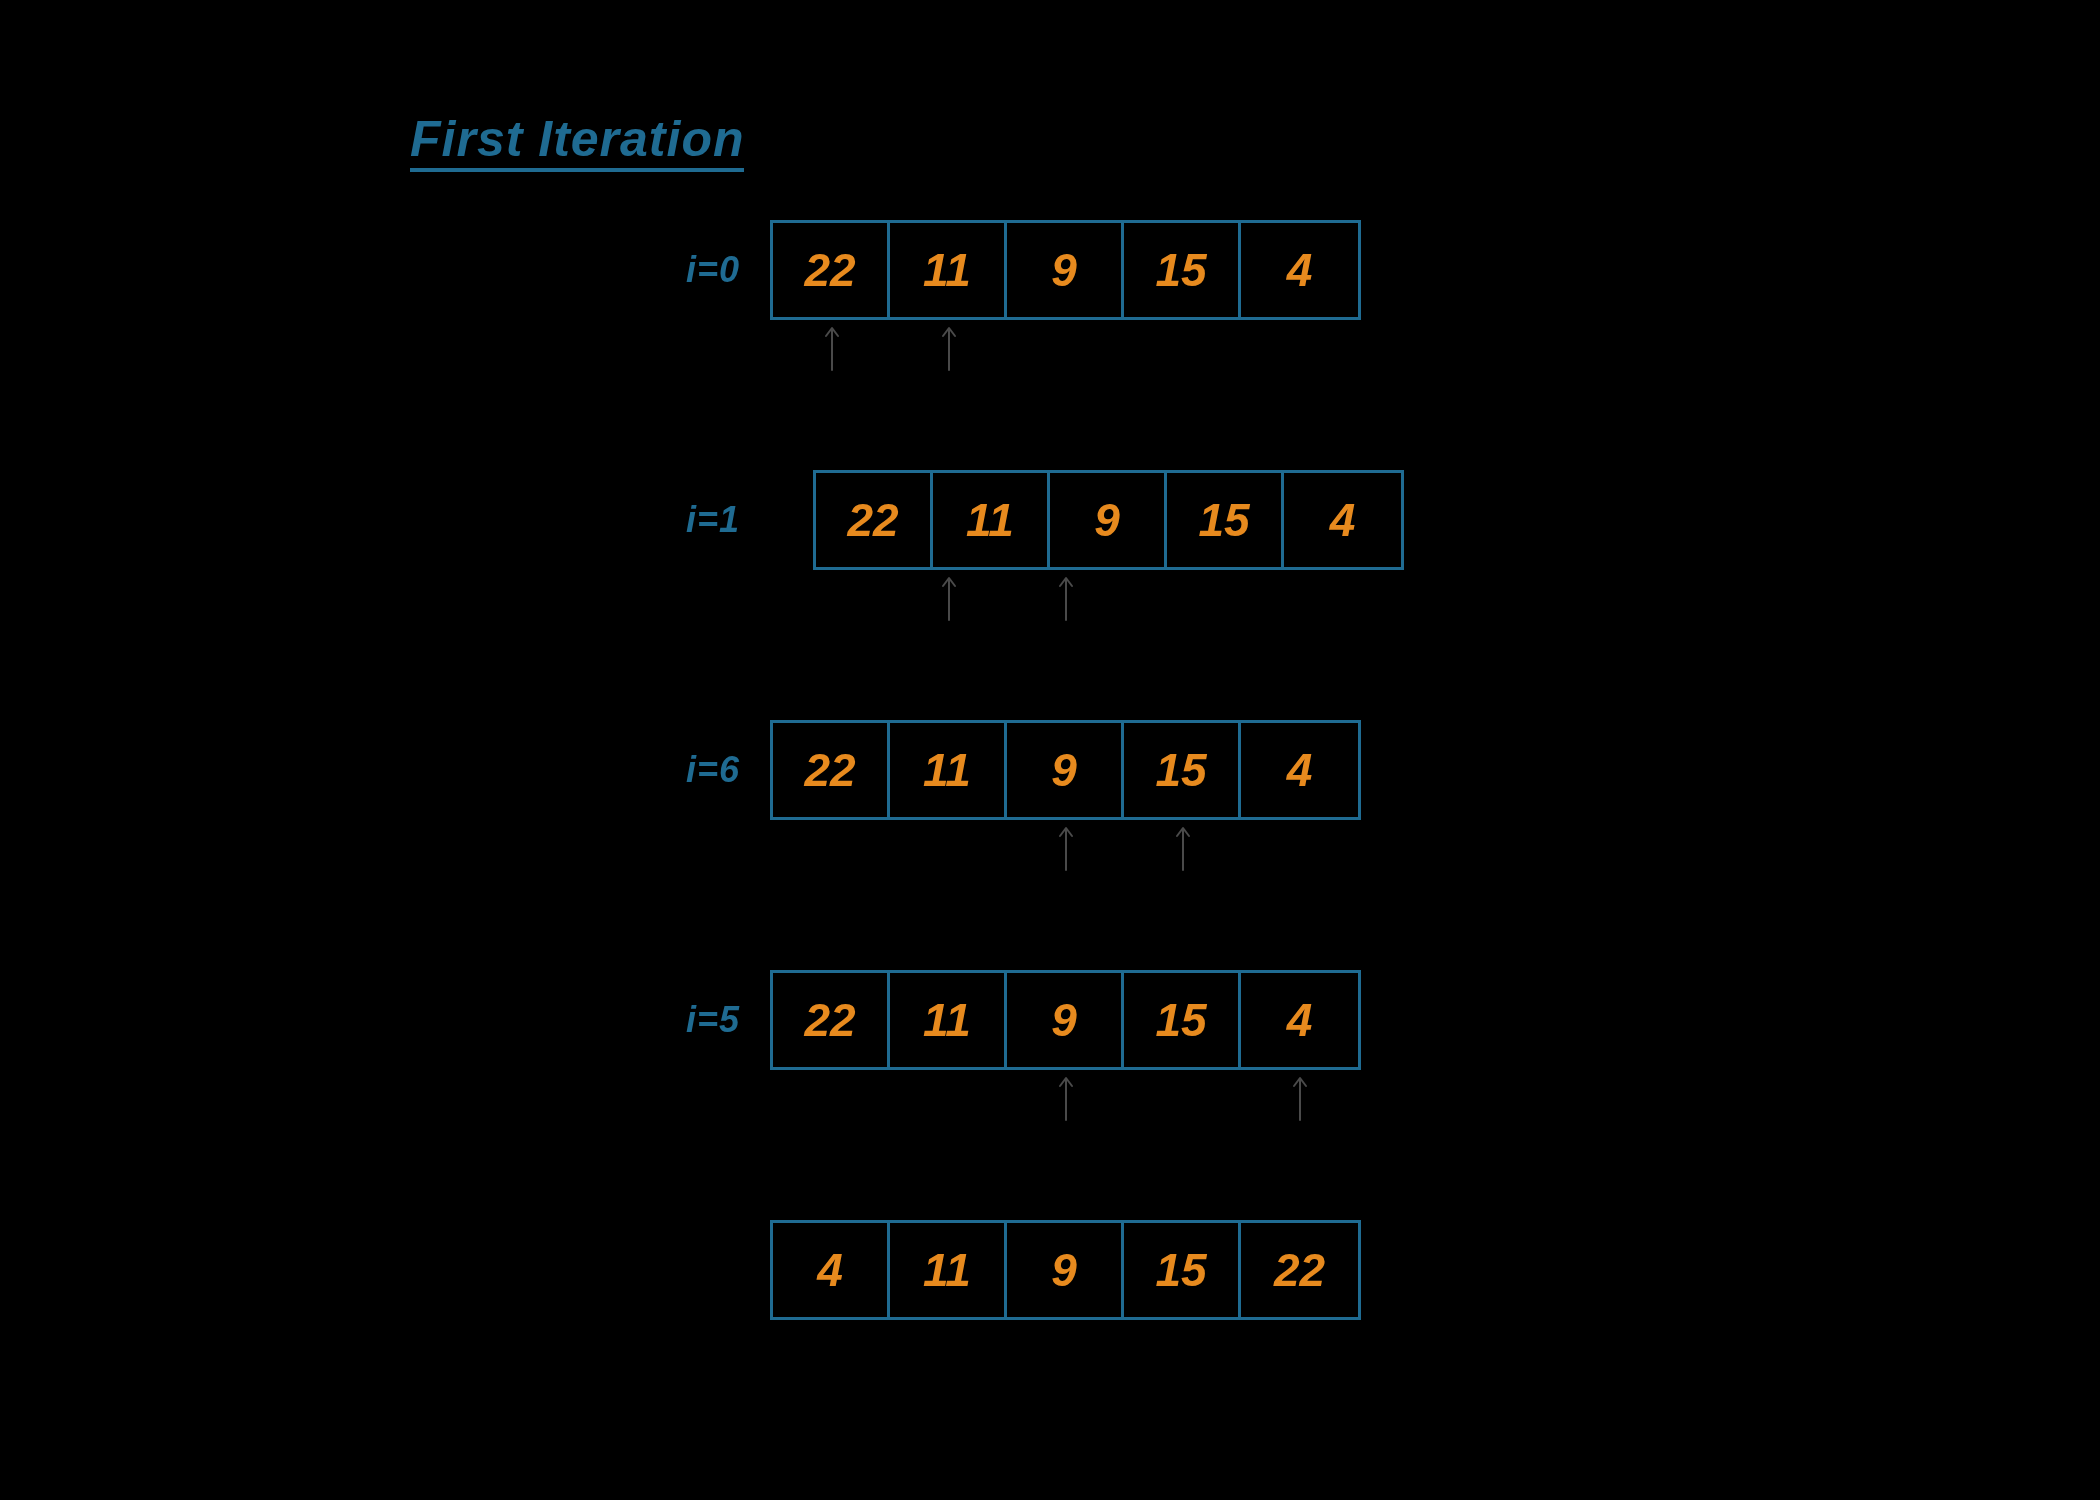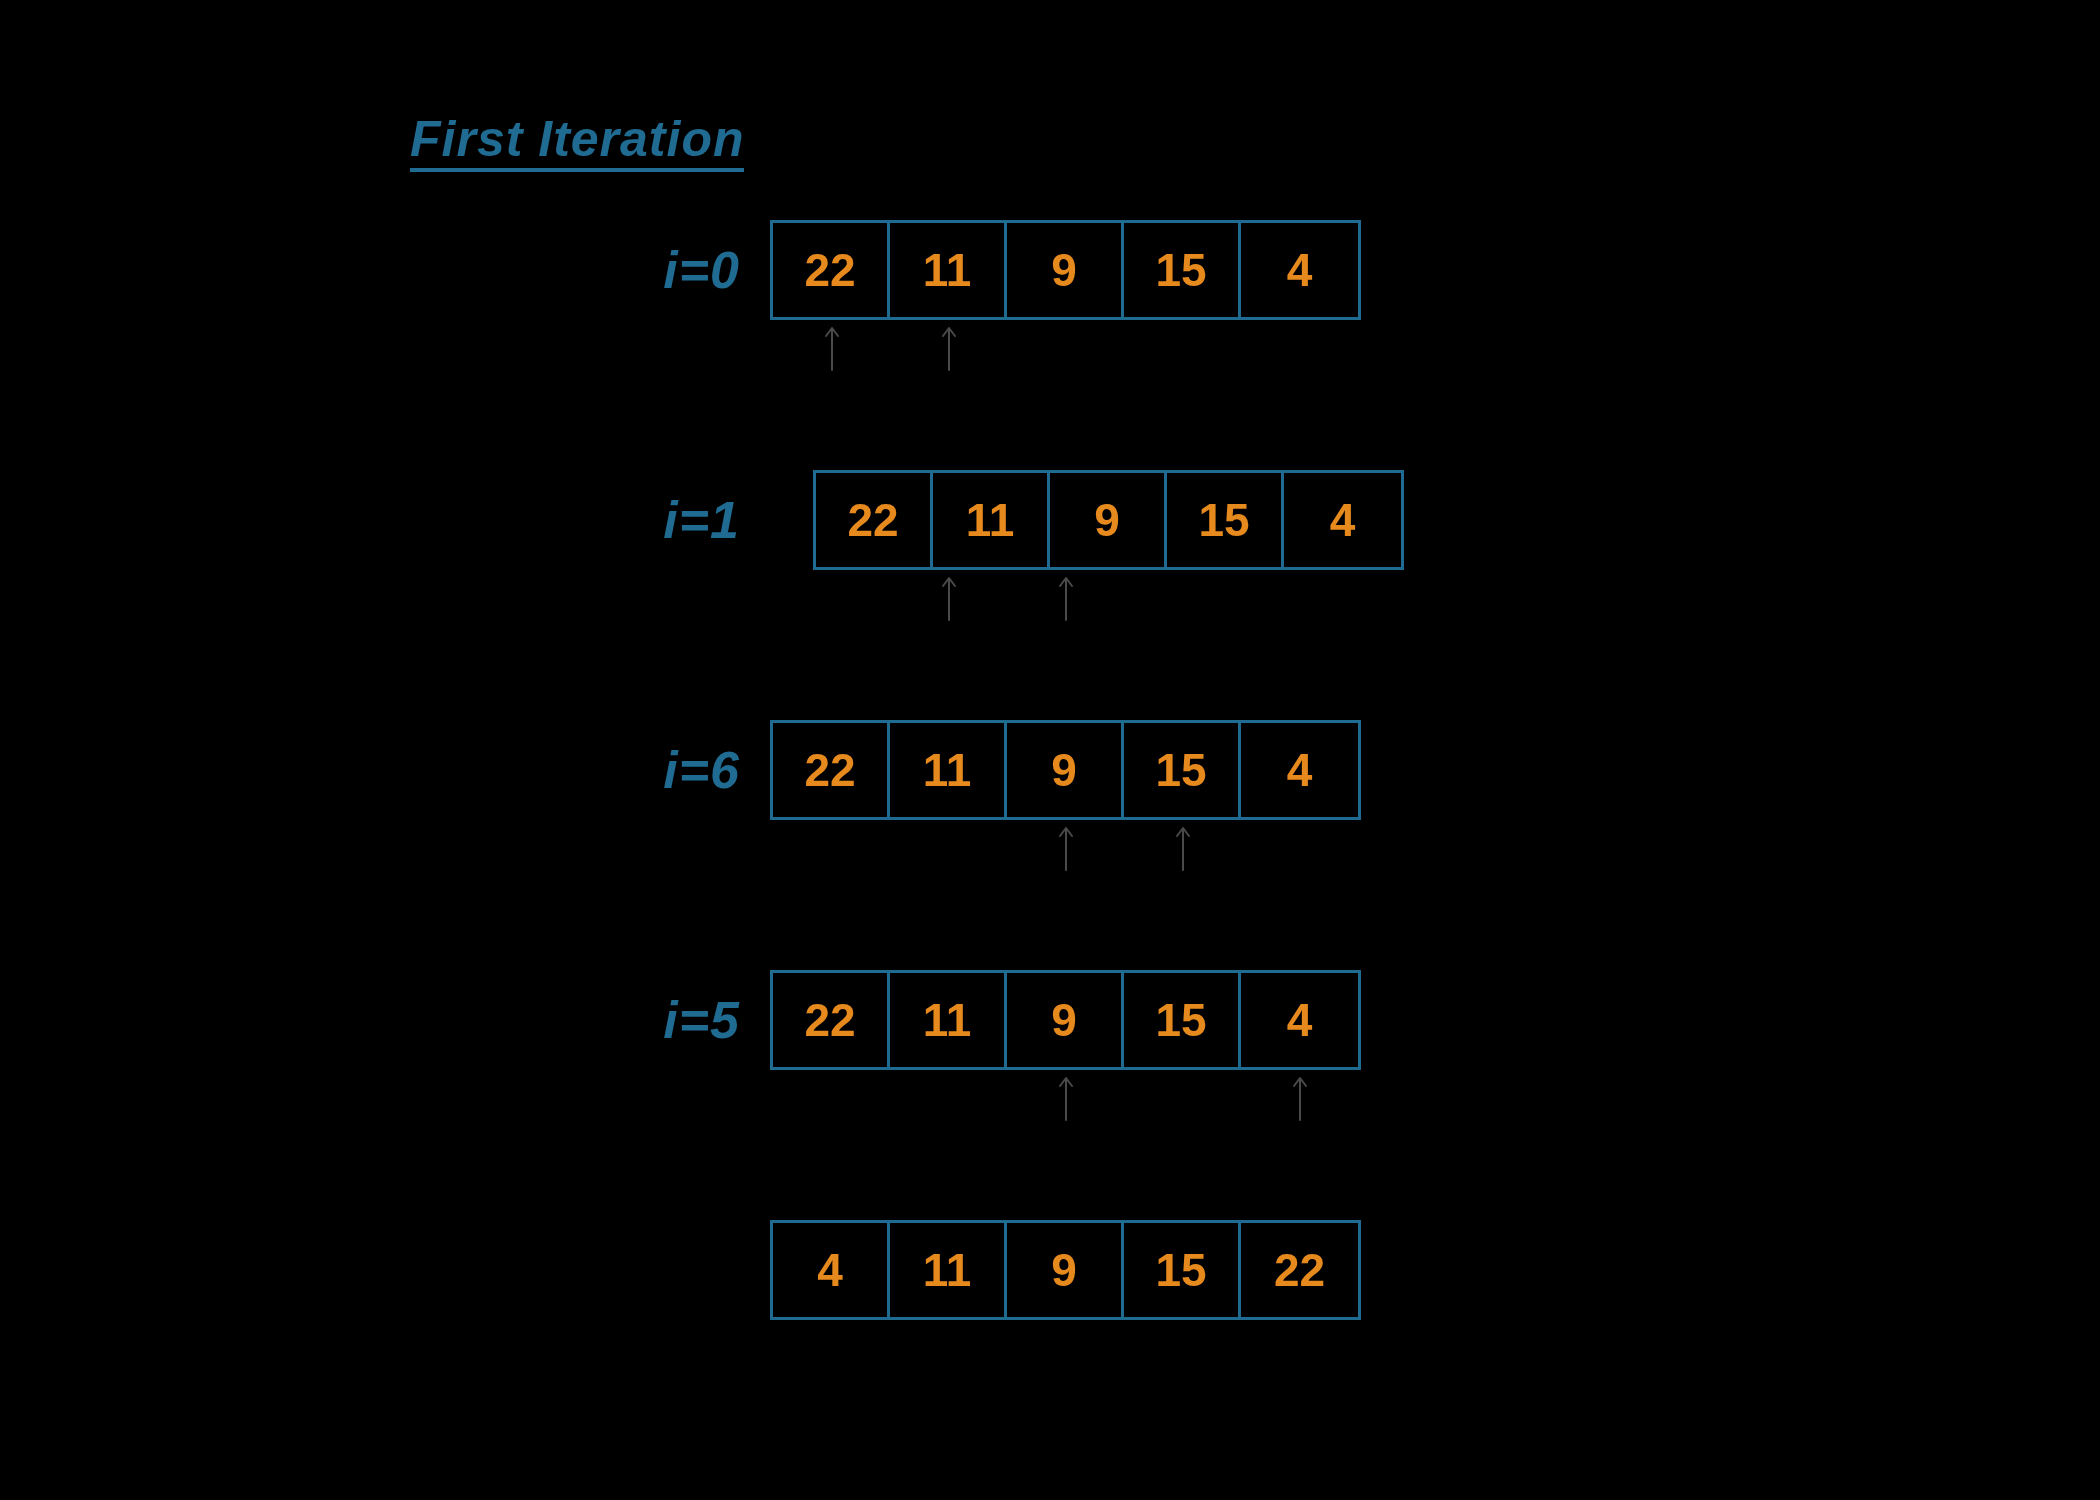--- a/index.html
+++ b/index.html
@@ -29,41 +29,42 @@
     letter-spacing: 1px;
   }
   .row {
     position: absolute;
     left: 620px;
     display: flex;
     align-items: center;
   }
   .label {
     color: #1f6b92;
-    font-size: 52px;
+    font-size: 36px;
     font-style: italic;
     font-weight: 700;
     width: 120px;
     text-align: right;
     margin-right: 30px;
     letter-spacing: 1px;
   }
   .array {
     display: flex;
     border: 3px solid #1f6b92;
   }
   .cell {
     width: 117px;
     height: 94px;
     border-right: 3px solid #1f6b92;
     display: flex;
     align-items: center;
     justify-content: center;
     color: #e78a1e;
     font-size: 46px;
+    font-style: italic;
     font-weight: 700;
     box-sizing: border-box;
   }
   .cell:last-child { border-right: none; }
   .arrow {
     position: absolute;
     width: 20px;
     height: 48px;
     pointer-events: none;
   }

